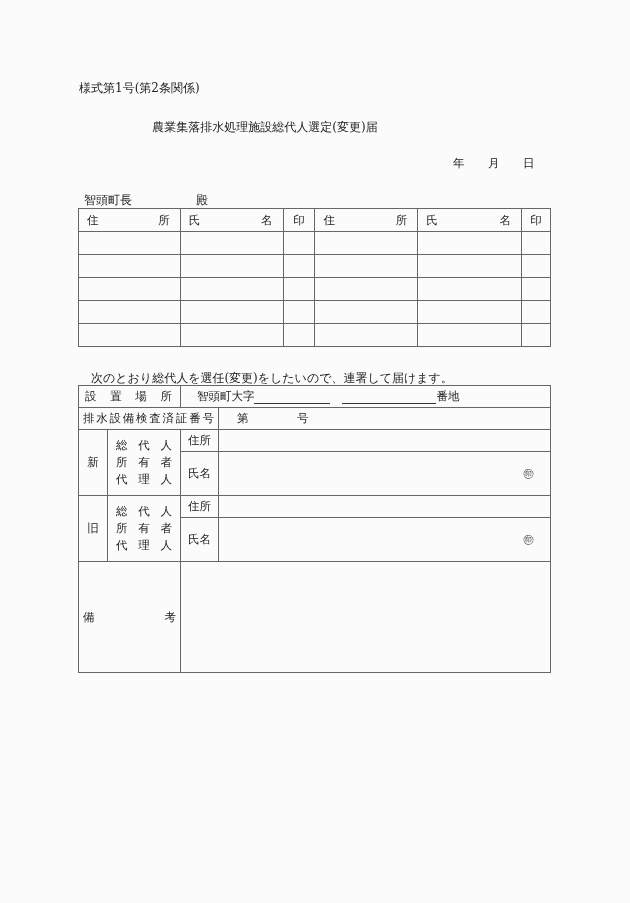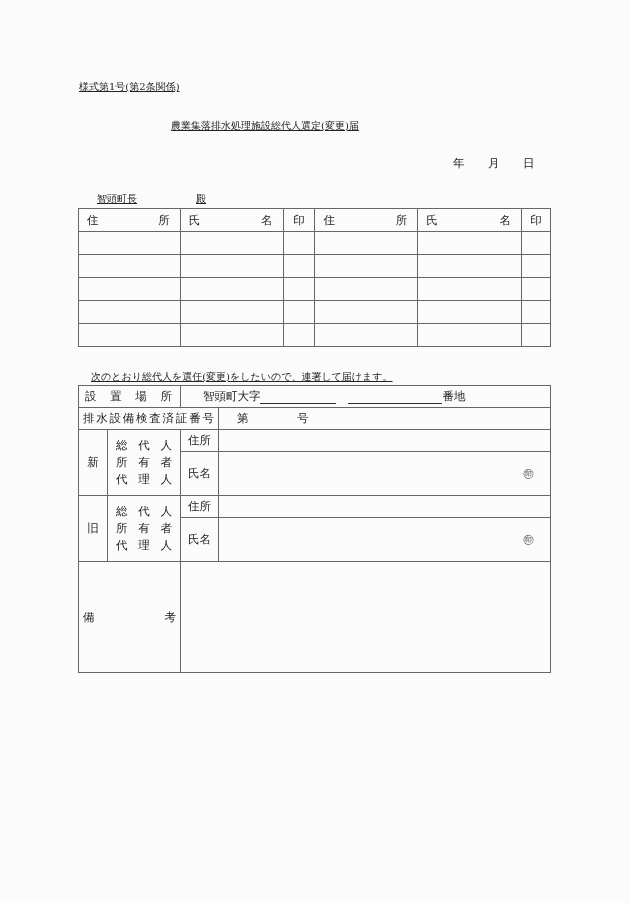--- a/index.html
+++ b/index.html
@@ -2,25 +2,25 @@
 <html><head>
 <meta charset="utf-8">
 <style>
   html, body { margin: 0; padding: 0; }
   body {
     width: 630px; height: 903px; background: #fbfbfb;
     font-family: "DejaVu Serif", "Liberation Serif", serif;
     color: #222; position: relative; overflow: hidden;
   }
   .abs { position: absolute; }
-  .t { font-size: 10px; line-height: 1; white-space: nowrap; text-decoration: underline; }
+  .t { font-size: 12px; line-height: 1; white-space: nowrap; }
   .form-no { left: 79px; top: 82px; }
   .title { left: 0; width: 530px; top: 121px; text-align: center; }
   .date { top: 156px; font-size: 11.5px; }
-  .addressee { left: 97px; top: 194px; text-align: right; }
+  .addressee { left: 84px; top: 194px; text-align: right; }
   .dono { left: 196px; top: 194px; }
   .sentence { left: 91px; top: 372px; }
 
   table { border-collapse: collapse; position: absolute; }
   td { border: 1px solid #666; padding: 0; font-size: 11.5px; vertical-align: middle; }
   .t1 { left: 78px; top: 208px; width: 473px; }
   .t1 td { height: 22px; }
   .spread { display: flex; justify-content: space-between; padding: 0 10px 0 8px; }
   .center { text-align: center; }
 
@@ -135,21 +135,21 @@
   <tbody>
       <tr style="height:22px">
     <td colspan="2">
           <div class="sp4">
       <span>設</span>
       <span>置</span>
       <span>場</span>
       <span>所</span>
     </div>
         </td>
-    <td colspan="2" style="padding-left:22px">
+    <td colspan="2" style="padding-left:16px">
       <span>智頭町大字</span><span class="uline" style="width:76px"></span><span style="display:inline-block;width:12px"></span><span class="uline" style="width:94px"></span><span>番地</span>
     </td>
   </tr>
   <tr style="height:22px">
     <td colspan="3">
           <div class="sp4" style="padding:0 4px">
       <span>排</span>
             <span>水</span>
             <span>設</span>
             <span>備</span>

